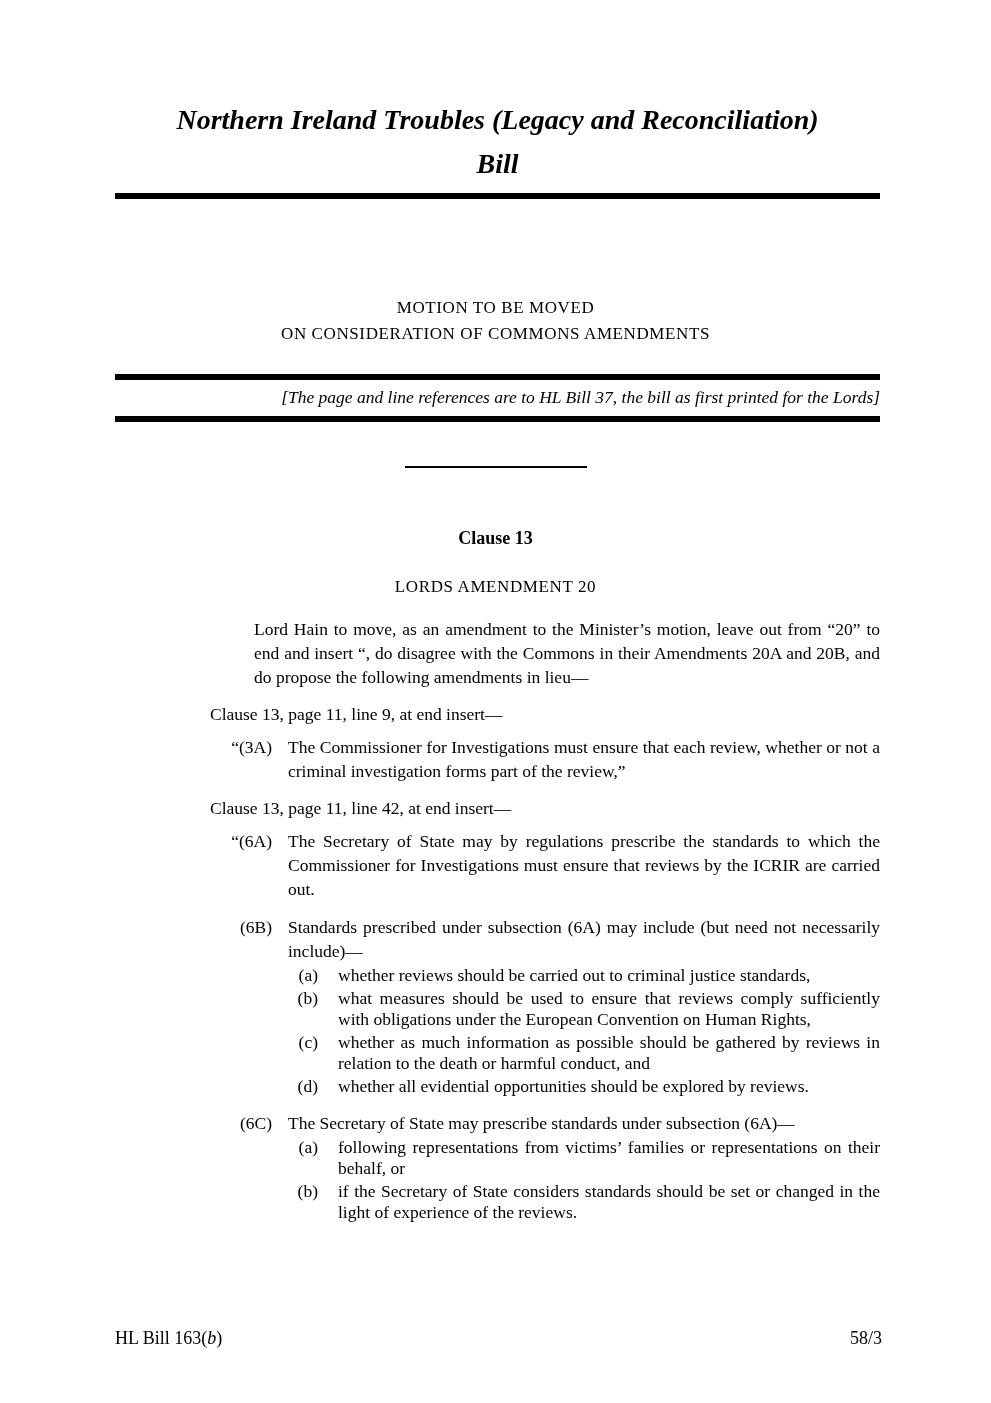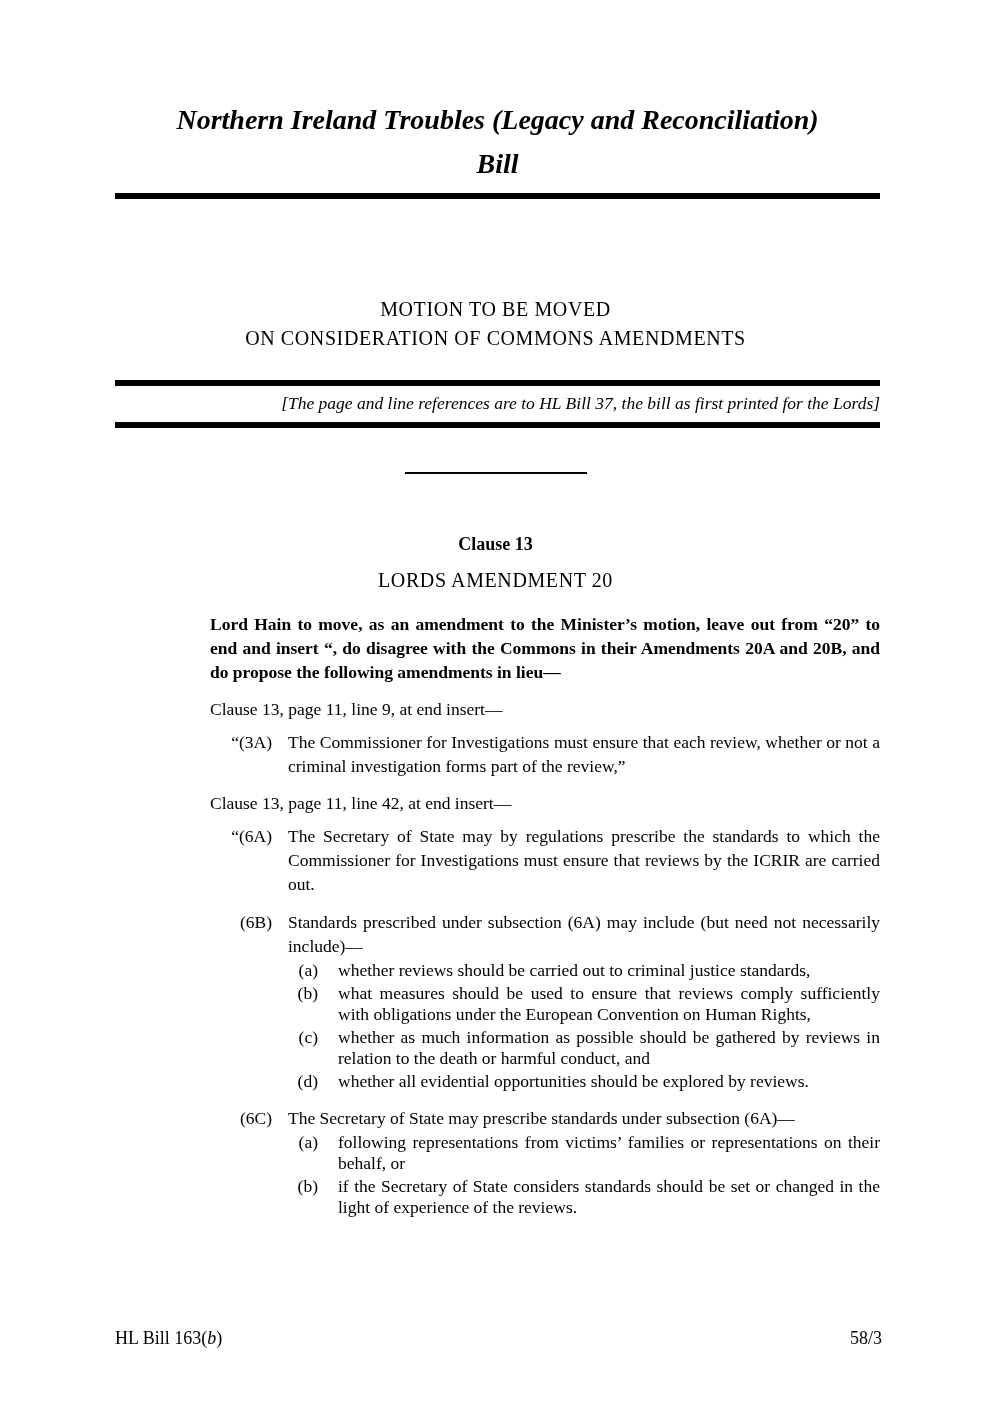--- a/index.html
+++ b/index.html
@@ -26,21 +26,21 @@
     margin:7px 111px 0 115px;
     height:5px;
     border-top:2px solid #000;
     border-bottom:4px solid #000;
   }
 
   
   .motion-heading {
     margin-top:99px;
     text-align:center;
-    font-size:20px;
+    font-size:17px;
     letter-spacing:0.6px;
   }
   .motion-heading.second { margin-top:6px; }
 
   
   .ref-box { margin:30px 111px 0 115px; }
   .ref-rule-top    { height:4px; border-top:4px solid #000; border-bottom:2px solid #000; }
   .ref-text {
     text-align:right; font-style:italic;
     font-size:17.5px; padding:7px 0 8px;
@@ -52,32 +52,33 @@
     width:182px; margin:44px auto 0;
     border-top:2px solid #000;
   }
 
   
   .clause-heading {
     margin-top:60px; text-align:center;
     font-size:18px; font-weight:bold;
   }
   .lords-heading {
-    margin-top:14px; text-align:center;
-    font-size:20px; letter-spacing:0.6px;
+    margin-top:28px; text-align:center;
+    font-size:17px; letter-spacing:0.6px;
   }
 
   
   .body-block {
     margin:20px 111px 0 210px;  
     font-size:17.5px; line-height:24px;
   }
   .mover {
-    font-weight:bold;
+    font-weight:normal;
     text-align:justify;
+    margin-left:44px;
   }
   .instruction { margin-top:13px; }
 
   .subsection { display:flex; margin-top:9px;justify-content:center; }
   .subsection.spaced { margin-top:14px; }
   .sub-label { flex:0 0 62px; text-align:right; }
   .sub-body  { flex:1; margin-left:16px; }
   .sub-text  { text-align:justify; }
 
   .item { display:flex; line-height:21px; margin-top:2px; }

